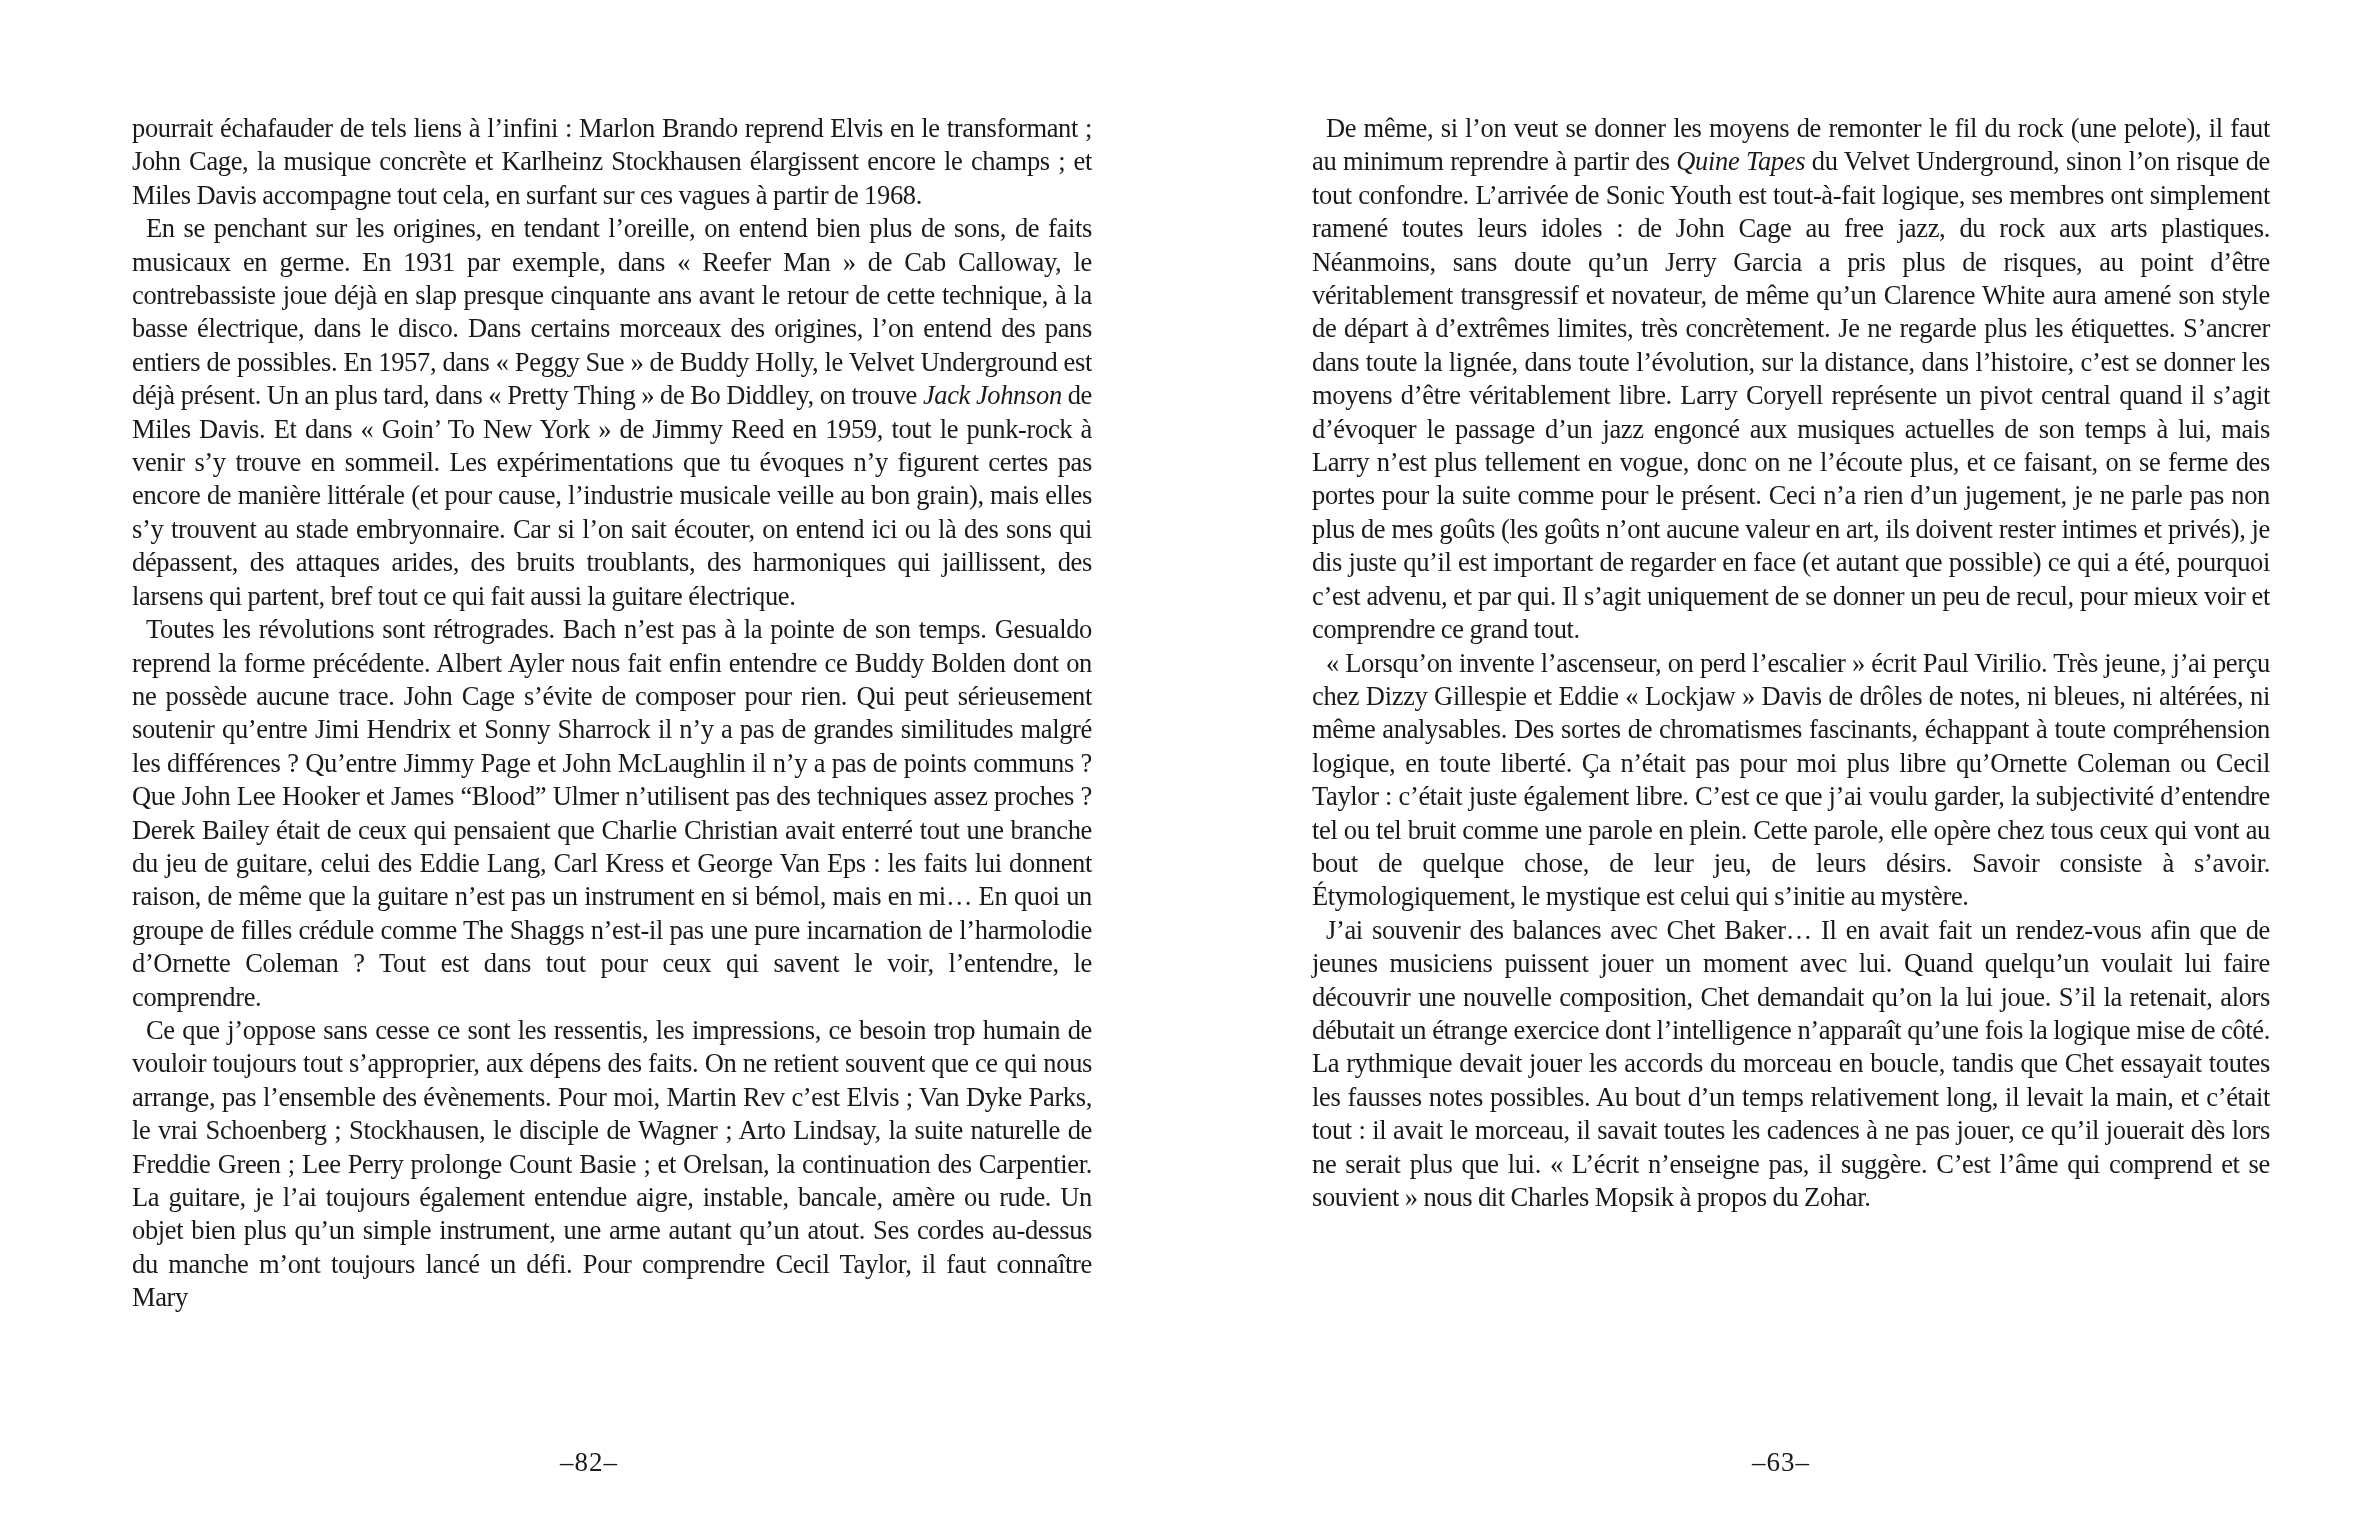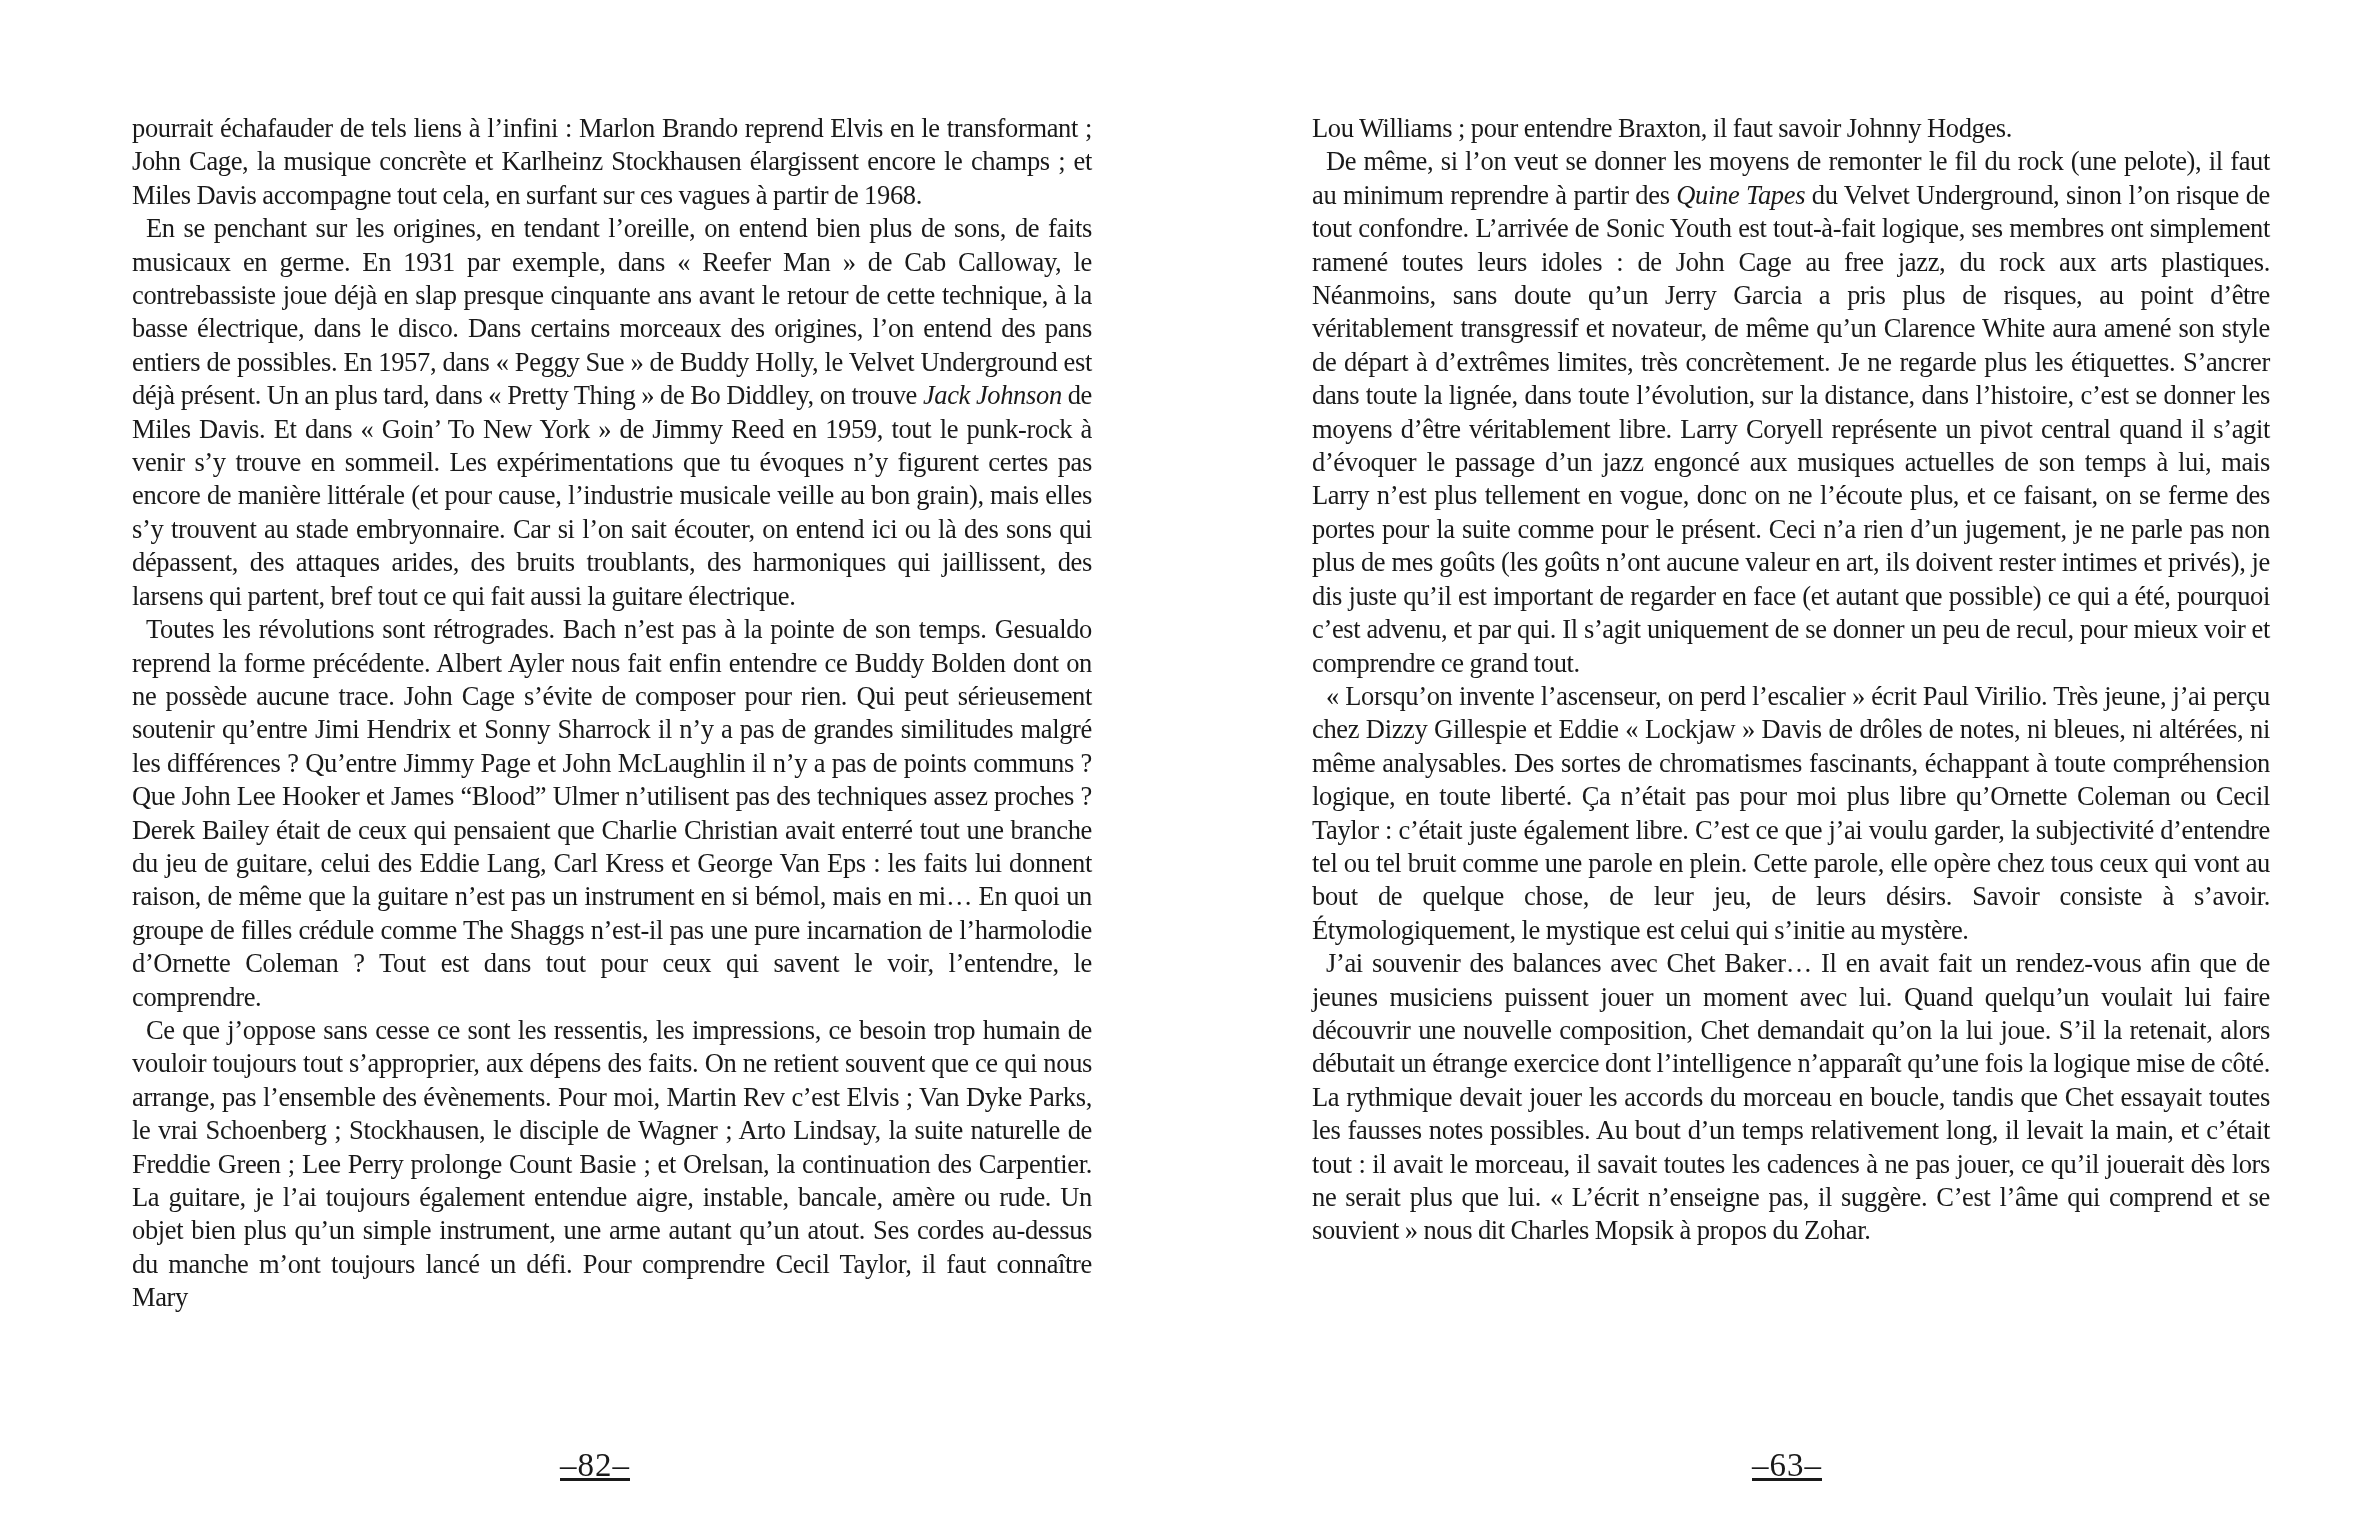--- a/index.html
+++ b/index.html
@@ -4,36 +4,35 @@
 <style>
   html, body { margin: 0; padding: 0; background: #ffffff; }
   body { width: 2362px; height: 1535px; position: relative; overflow: hidden;
          font-family: "Liberation Serif", "DejaVu Serif", serif; color: #1a1a1a; }
   .page { position: absolute; top: 112px; width: 960px; }
   .page.left { left: 120px; margin-left: 12px; }
   .page.right { left: 1312px; width: 958px; }
   .text { font-size: 26.5px; line-height: 33.4px; text-align: justify; hyphens: manual; letter-spacing: -0.35px; word-spacing: -0.5px; }
   .text p { margin: 0; text-indent: 14px; }
   .text p.cont { text-indent: 0; }
-  .folio { position: absolute; top: 1447px; font-size: 33px; letter-spacing: 1px; text-decoration: underline; }
+  .folio { position: absolute; top: 1447px; font-size: 27px; letter-spacing: 1px; }
   .folio.left { left: 560px; }
   .folio.right { left: 1752px; }
   em { font-style: italic; }
 </style>
 </head>
 <body>
 
 <div class="page left text">
   <p class="cont">pourrait échafauder de tels liens à l’infini : Marlon Brando reprend Elvis en le transformant ; John Cage, la musique concrète et Karlheinz Stockhausen élargissent encore le champs ; et Miles Davis accompagne tout cela, en surfant sur ces vagues à partir de 1968.</p>
   <p><span>En se penchant sur les origines, en tendant l’oreille, on entend bien plus de sons, de faits musicaux en germe. En 1931 par exemple, dans « Reefer Man » de Cab Calloway, le contrebassiste joue déjà en slap presque cinquante ans avant le retour de cette technique, à la basse électrique, dans le disco. Dans certains morceaux des origines, l’on entend des pans entiers de possibles. En 1957, dans « Peggy Sue » de Buddy Holly, le Velvet Underground est déjà présent. Un an plus tard, dans « Pretty Thing » de Bo Diddley, on trouve </span><em>Jack Johnson</em><span> de Miles Davis. Et dans « Goin’ To New York » de Jimmy Reed en 1959, tout le punk-rock à venir s’y trouve en sommeil. Les expérimentations que tu évoques n’y figurent certes pas encore de manière littérale (et pour cause, l’industrie musicale veille au bon grain), mais elles s’y trouvent au stade embryonnaire. Car si l’on sait écouter, on entend ici ou là des sons qui dépassent, des attaques arides, des bruits troublants, des harmoniques qui jaillissent, des larsens qui partent, bref tout ce qui fait aussi la guitare électrique.</span></p>
   <p>Toutes les révolutions sont rétrogrades. Bach n’est pas à la pointe de son temps. Gesualdo reprend la forme précédente. Albert Ayler nous fait enfin entendre ce Buddy Bolden dont on ne possède aucune trace. John Cage s’évite de composer pour rien. Qui peut sérieusement soutenir qu’entre Jimi Hendrix et Sonny Sharrock il n’y a pas de grandes similitudes malgré les différences ? Qu’entre Jimmy Page et John McLaughlin il n’y a pas de points communs ? Que John Lee Hooker et James “Blood” Ulmer n’utilisent pas des techniques assez proches ? Derek Bailey était de ceux qui pensaient que Charlie Christian avait enterré tout une branche du jeu de guitare, celui des Eddie Lang, Carl Kress et George Van Eps : les faits lui donnent raison, de même que la guitare n’est pas un instrument en si bémol, mais en mi… En quoi un groupe de filles crédule comme The Shaggs n’est-il pas une pure incarnation de l’harmolodie d’Ornette Coleman ? Tout est dans tout pour ceux qui savent le voir, l’entendre, le comprendre.</p>
   <p>Ce que j’oppose sans cesse ce sont les ressentis, les impressions, ce besoin trop humain de vouloir toujours tout s’approprier, aux dépens des faits. On ne retient souvent que ce qui nous arrange, pas l’ensemble des évènements. Pour moi, Martin Rev c’est Elvis ; Van Dyke Parks, le vrai Schoenberg ; Stockhausen, le disciple de Wagner ; Arto Lindsay, la suite naturelle de Freddie Green ; Lee Perry prolonge Count Basie ; et Orelsan, la continuation des Carpentier. La guitare, je l’ai toujours également entendue aigre, instable, bancale, amère ou rude. Un objet bien plus qu’un simple instrument, une arme autant qu’un atout. Ses cordes au-dessus du manche m’ont toujours lancé un défi. Pour comprendre Cecil Taylor, il faut connaître Mary</p>
 </div>
 
 <div class="page right text">
-  <p class="cont">Lou Williams ; pour entendre Braxton, il faut savoir Johnny Hodges.</p>
   <p><span>De même, si l’on veut se donner les moyens de remonter le fil du rock (une pelote), il faut au minimum reprendre à partir des </span><em>Quine Tapes</em><span> du Velvet Underground, sinon l’on risque de tout confondre. L’arrivée de Sonic Youth est tout-à-fait logique, ses membres ont simplement ramené toutes leurs idoles : de John Cage au free jazz, du rock aux arts plastiques. Néanmoins, sans doute qu’un Jerry Garcia a pris plus de risques, au point d’être véritablement transgressif et novateur, de même qu’un Clarence White aura amené son style de départ à d’extrêmes limites, très concrètement. Je ne regarde plus les étiquettes. S’ancrer dans toute la lignée, dans toute l’évolution, sur la distance, dans l’histoire, c’est se donner les moyens d’être véritablement libre. Larry Coryell représente un pivot central quand il s’agit d’évoquer le passage d’un jazz engoncé aux musiques actuelles de son temps à lui, mais Larry n’est plus tellement en vogue, donc on ne l’écoute plus, et ce faisant, on se ferme des portes pour la suite comme pour le présent. Ceci n’a rien d’un jugement, je ne parle pas non plus de mes goûts (les goûts n’ont aucune valeur en art, ils doivent rester intimes et privés), je dis juste qu’il est important de regarder en face (et autant que possible) ce qui a été, pourquoi c’est advenu, et par qui. Il s’agit uniquement de se donner un peu de recul, pour mieux voir et comprendre ce grand tout.</span></p>
   <p>« Lorsqu’on invente l’ascenseur, on perd l’escalier » écrit Paul Virilio. Très jeune, j’ai perçu chez Dizzy Gillespie et Eddie « Lockjaw » Davis de drôles de notes, ni bleues, ni altérées, ni même analysables. Des sortes de chromatismes fascinants, échappant à toute compréhension logique, en toute liberté. Ça n’était pas pour moi plus libre qu’Ornette Coleman ou Cecil Taylor : c’était juste également libre. C’est ce que j’ai voulu garder, la subjectivité d’entendre tel ou tel bruit comme une parole en plein. Cette parole, elle opère chez tous ceux qui vont au bout de quelque chose, de leur jeu, de leurs désirs. Savoir consiste à s’avoir. Étymologiquement, le mystique est celui qui s’initie au mystère.</p>
   <p>J’ai souvenir des balances avec Chet Baker… Il en avait fait un rendez-vous afin que de jeunes musiciens puissent jouer un moment avec lui. Quand quelqu’un voulait lui faire découvrir une nouvelle composition, Chet demandait qu’on la lui joue. S’il la retenait, alors débutait un étrange exercice dont l’intelligence n’apparaît qu’une fois la logique mise de côté. La rythmique devait jouer les accords du morceau en boucle, tandis que Chet essayait toutes les fausses notes possibles. Au bout d’un temps relativement long, il levait la main, et c’était tout : il avait le morceau, il savait toutes les cadences à ne pas jouer, ce qu’il jouerait dès lors ne serait plus que lui. «  L’écrit n’enseigne pas, il suggère. C’est l’âme qui comprend et se souvient  » nous dit Charles Mopsik à propos du Zohar.</p>
 </div>
 
 <div class="folio left">–82–</div>
 <div class="folio right">–63–</div>
 
 </body></html>

